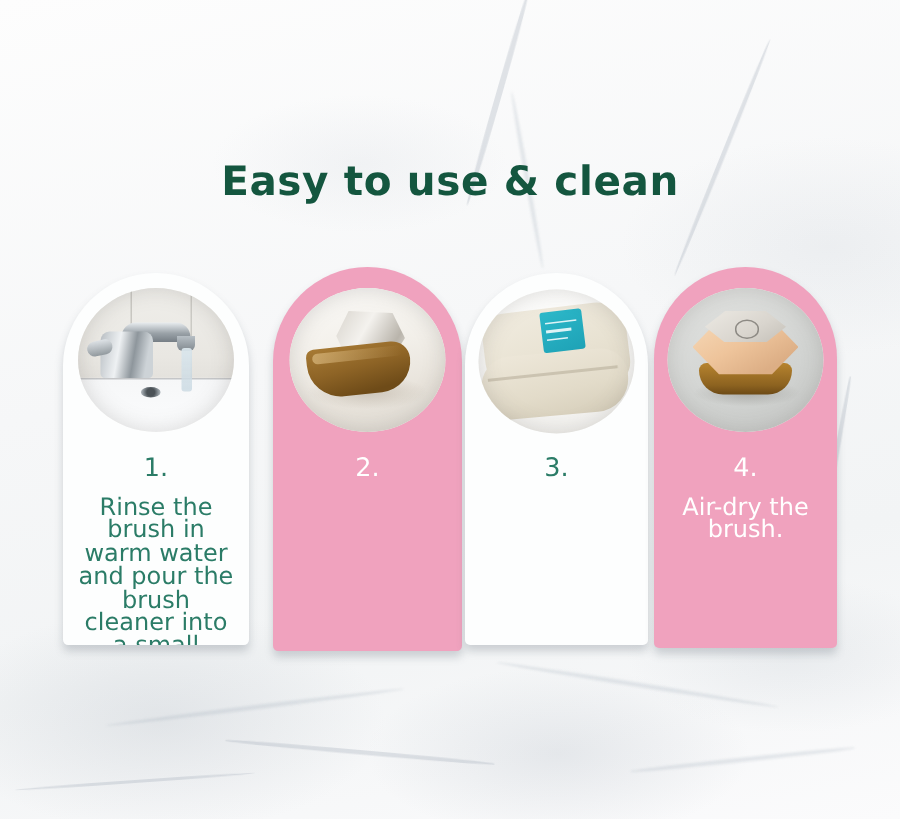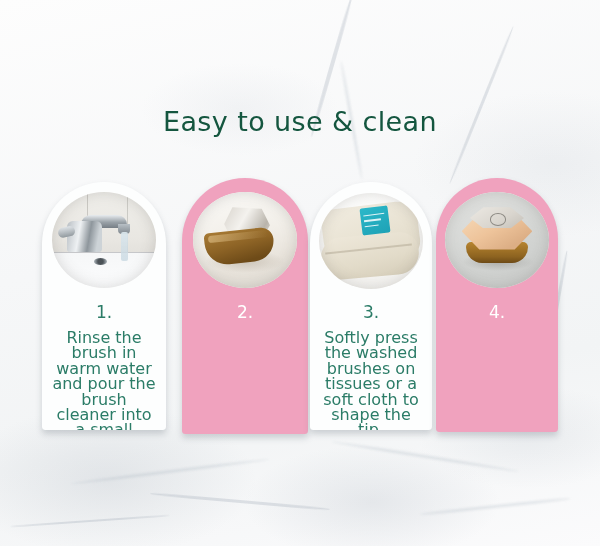--- a/index.html
+++ b/index.html
@@ -18,21 +18,21 @@
       radial-gradient(ellipse 150px 70px at 40% 20%, rgba(196,203,211,.16), rgba(196,203,211,0) 66%),
       radial-gradient(ellipse 210px 110px at 92% 30%, rgba(190,198,206,.18), rgba(190,198,206,0) 66%),
       linear-gradient(168deg,#fdfdfd 0%,#f6f7f8 42%,#f2f4f5 70%,#fbfbfc 100%);
   }
   .vein{position:absolute;background:rgba(160,170,182,.30);filter:blur(.45px);border-radius:50%;}
   .vein2{position:absolute;background:rgba(150,162,176,.22);filter:blur(.8px);border-radius:50%;}
 
   
   .title{
     position:absolute;left:0;right:0;top:106px;text-align:center;
-    font-size:27px;letter-spacing:.4px;font-weight:400;
+    font-size:27px;letter-spacing:.4px;font-weight:700;
     color:#14563f;
     font-family:"DejaVu Sans","Liberation Sans",sans-serif;
   }
 
   
   .card{
     position:absolute;
     border-radius:72px 72px 4px 4px;
     overflow:hidden;
     box-shadow:0 4px 6px rgba(110,118,128,.30);
@@ -183,29 +183,29 @@
       <div class="c3-towel2"></div>
       <div class="c3-fold"></div>
       <div class="c3-label">
         <div class="c3-lab-line" style="top:26%;"></div>
         <div class="c3-lab-line" style="top:46%;width:60%;"></div>
         <div class="c3-lab-line" style="top:66%;width:50%;"></div>
       </div>
       <div class="shade" style="inset:0;"></div>
     </div>
     <div class="num t-green" style="top:120px;">3.</div>
-    <div class="desc t-green" style="top:148px;">Softly press the washed brushes on tissues or a soft cloth to shape the tip.</div>
   </div>
 
   <div class="card pink" style="left:436px;top:178px;width:122px;height:254px;">
     <div class="photo" style="left:9px;top:14px;width:104px;height:96px;">
       <div class="b4-bg"></div>
       <div class="b4-shadow"></div>
       <div class="b4-bristle"></div>
       <div class="b4-hex"></div>
       <div class="b4-top"></div>
       <div class="b4-logo"></div>
       <div class="shade" style="inset:0;"></div>
     </div>
     <div class="num t-white" style="top:124px;">4.</div>
+    <div class="desc t-white" style="top:152px;">Air-dry the brush.</div>
   </div>
 
 </div>
 
 </body></html>

